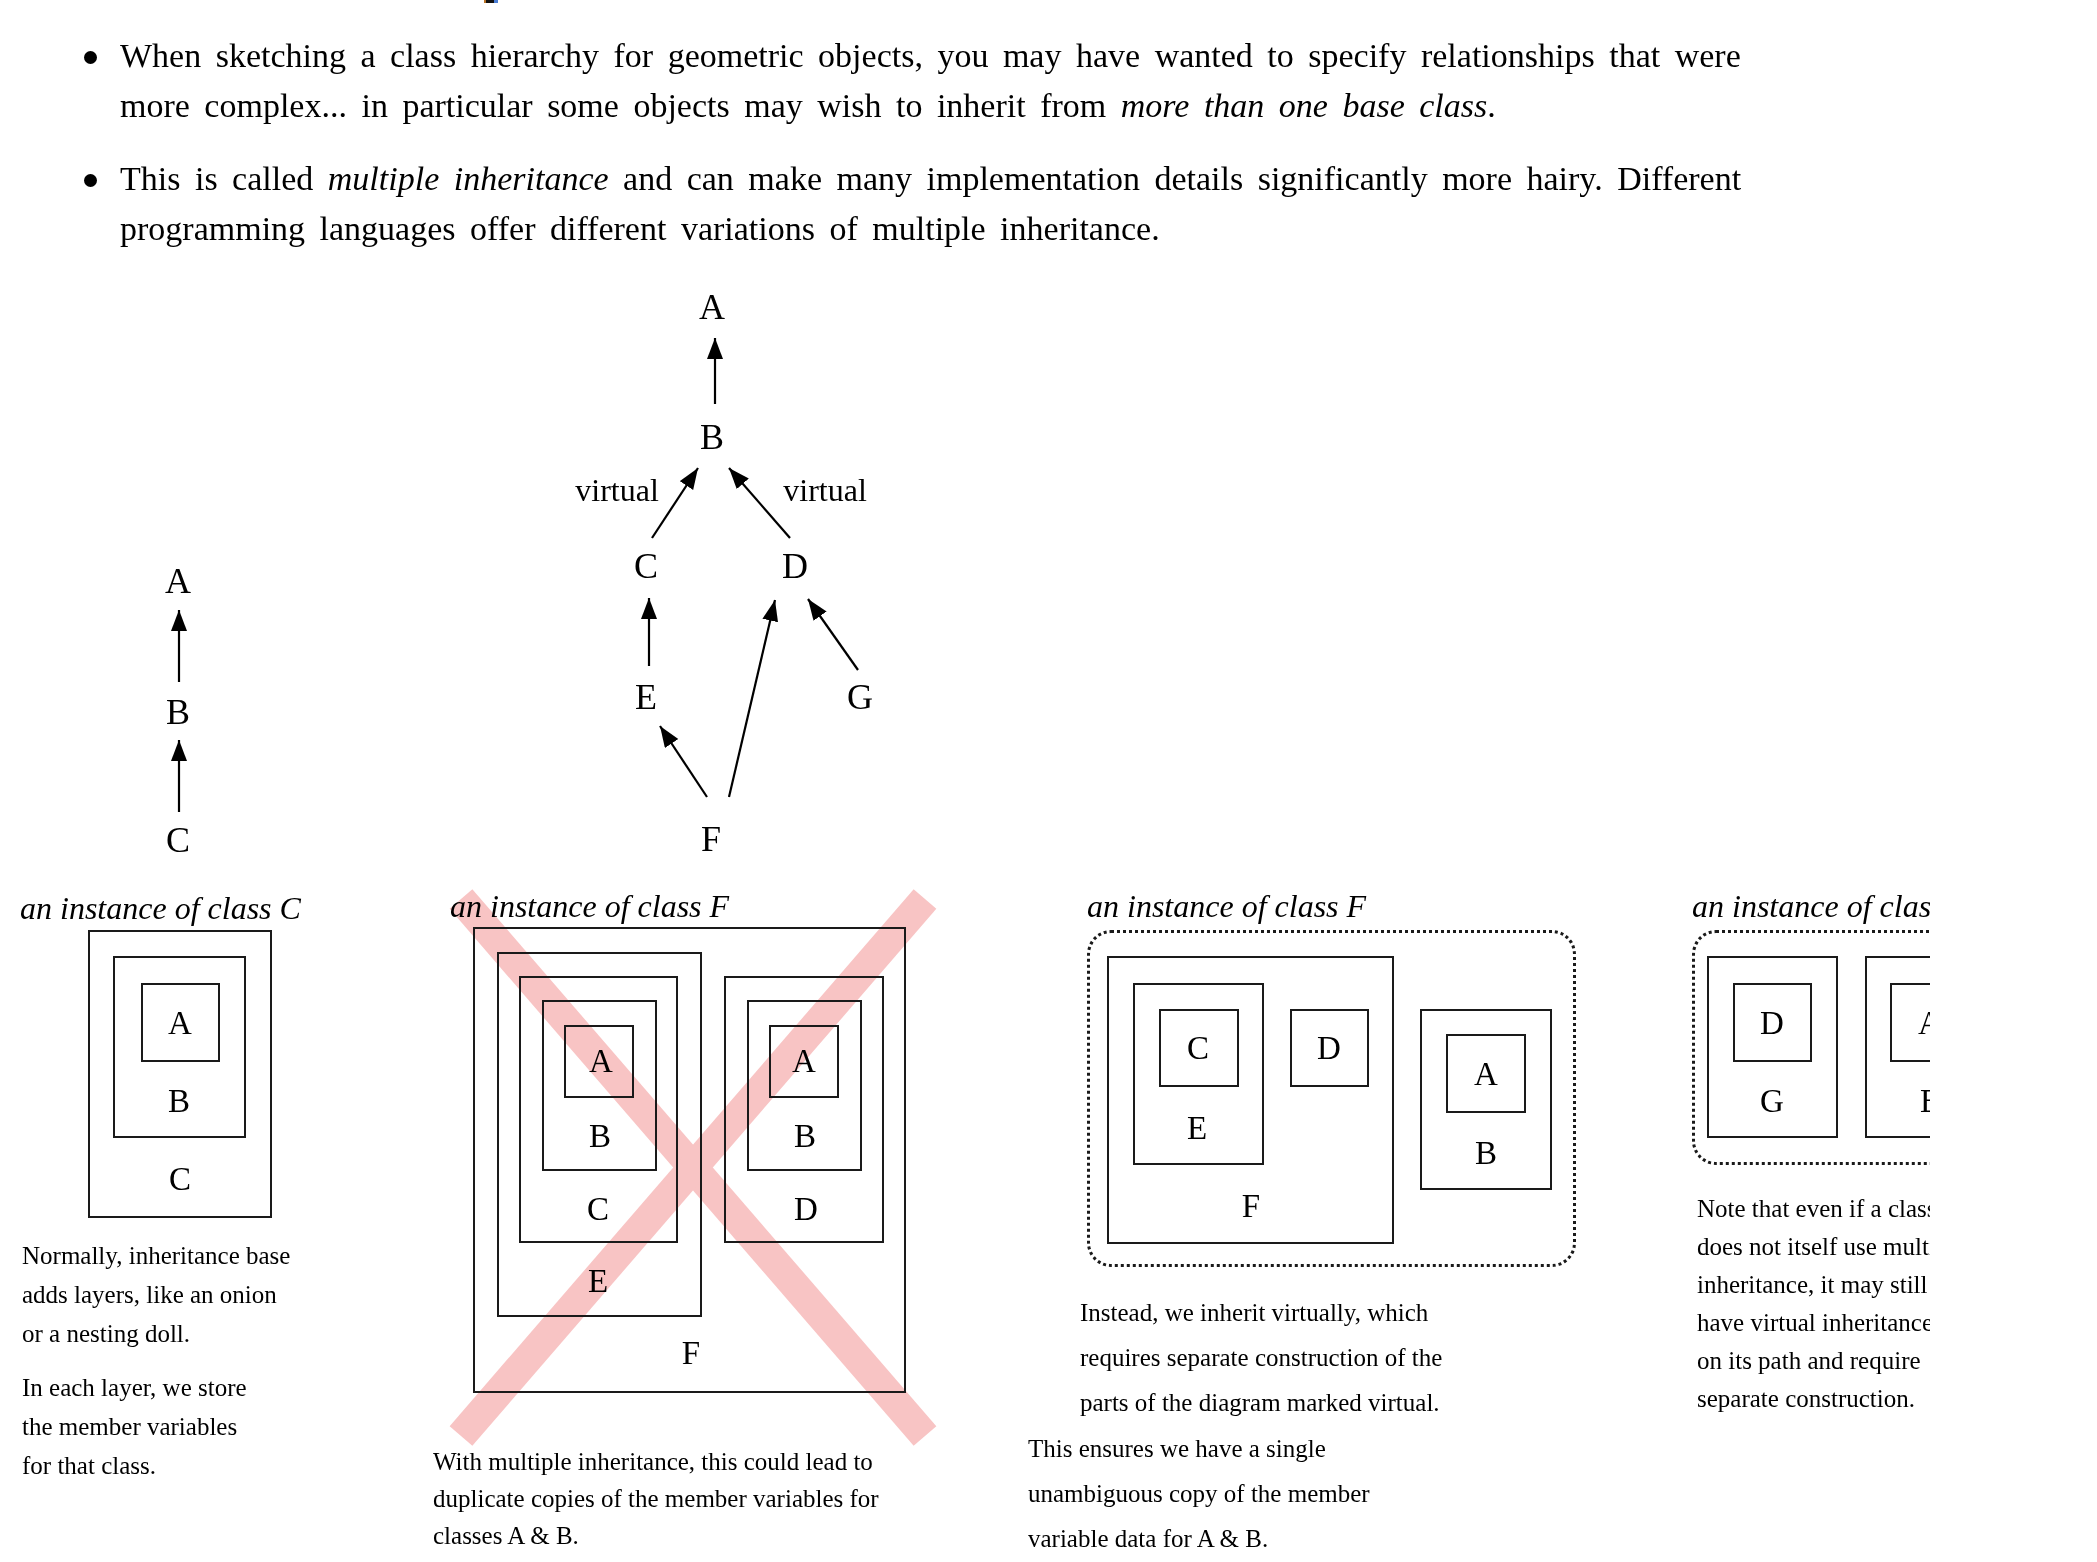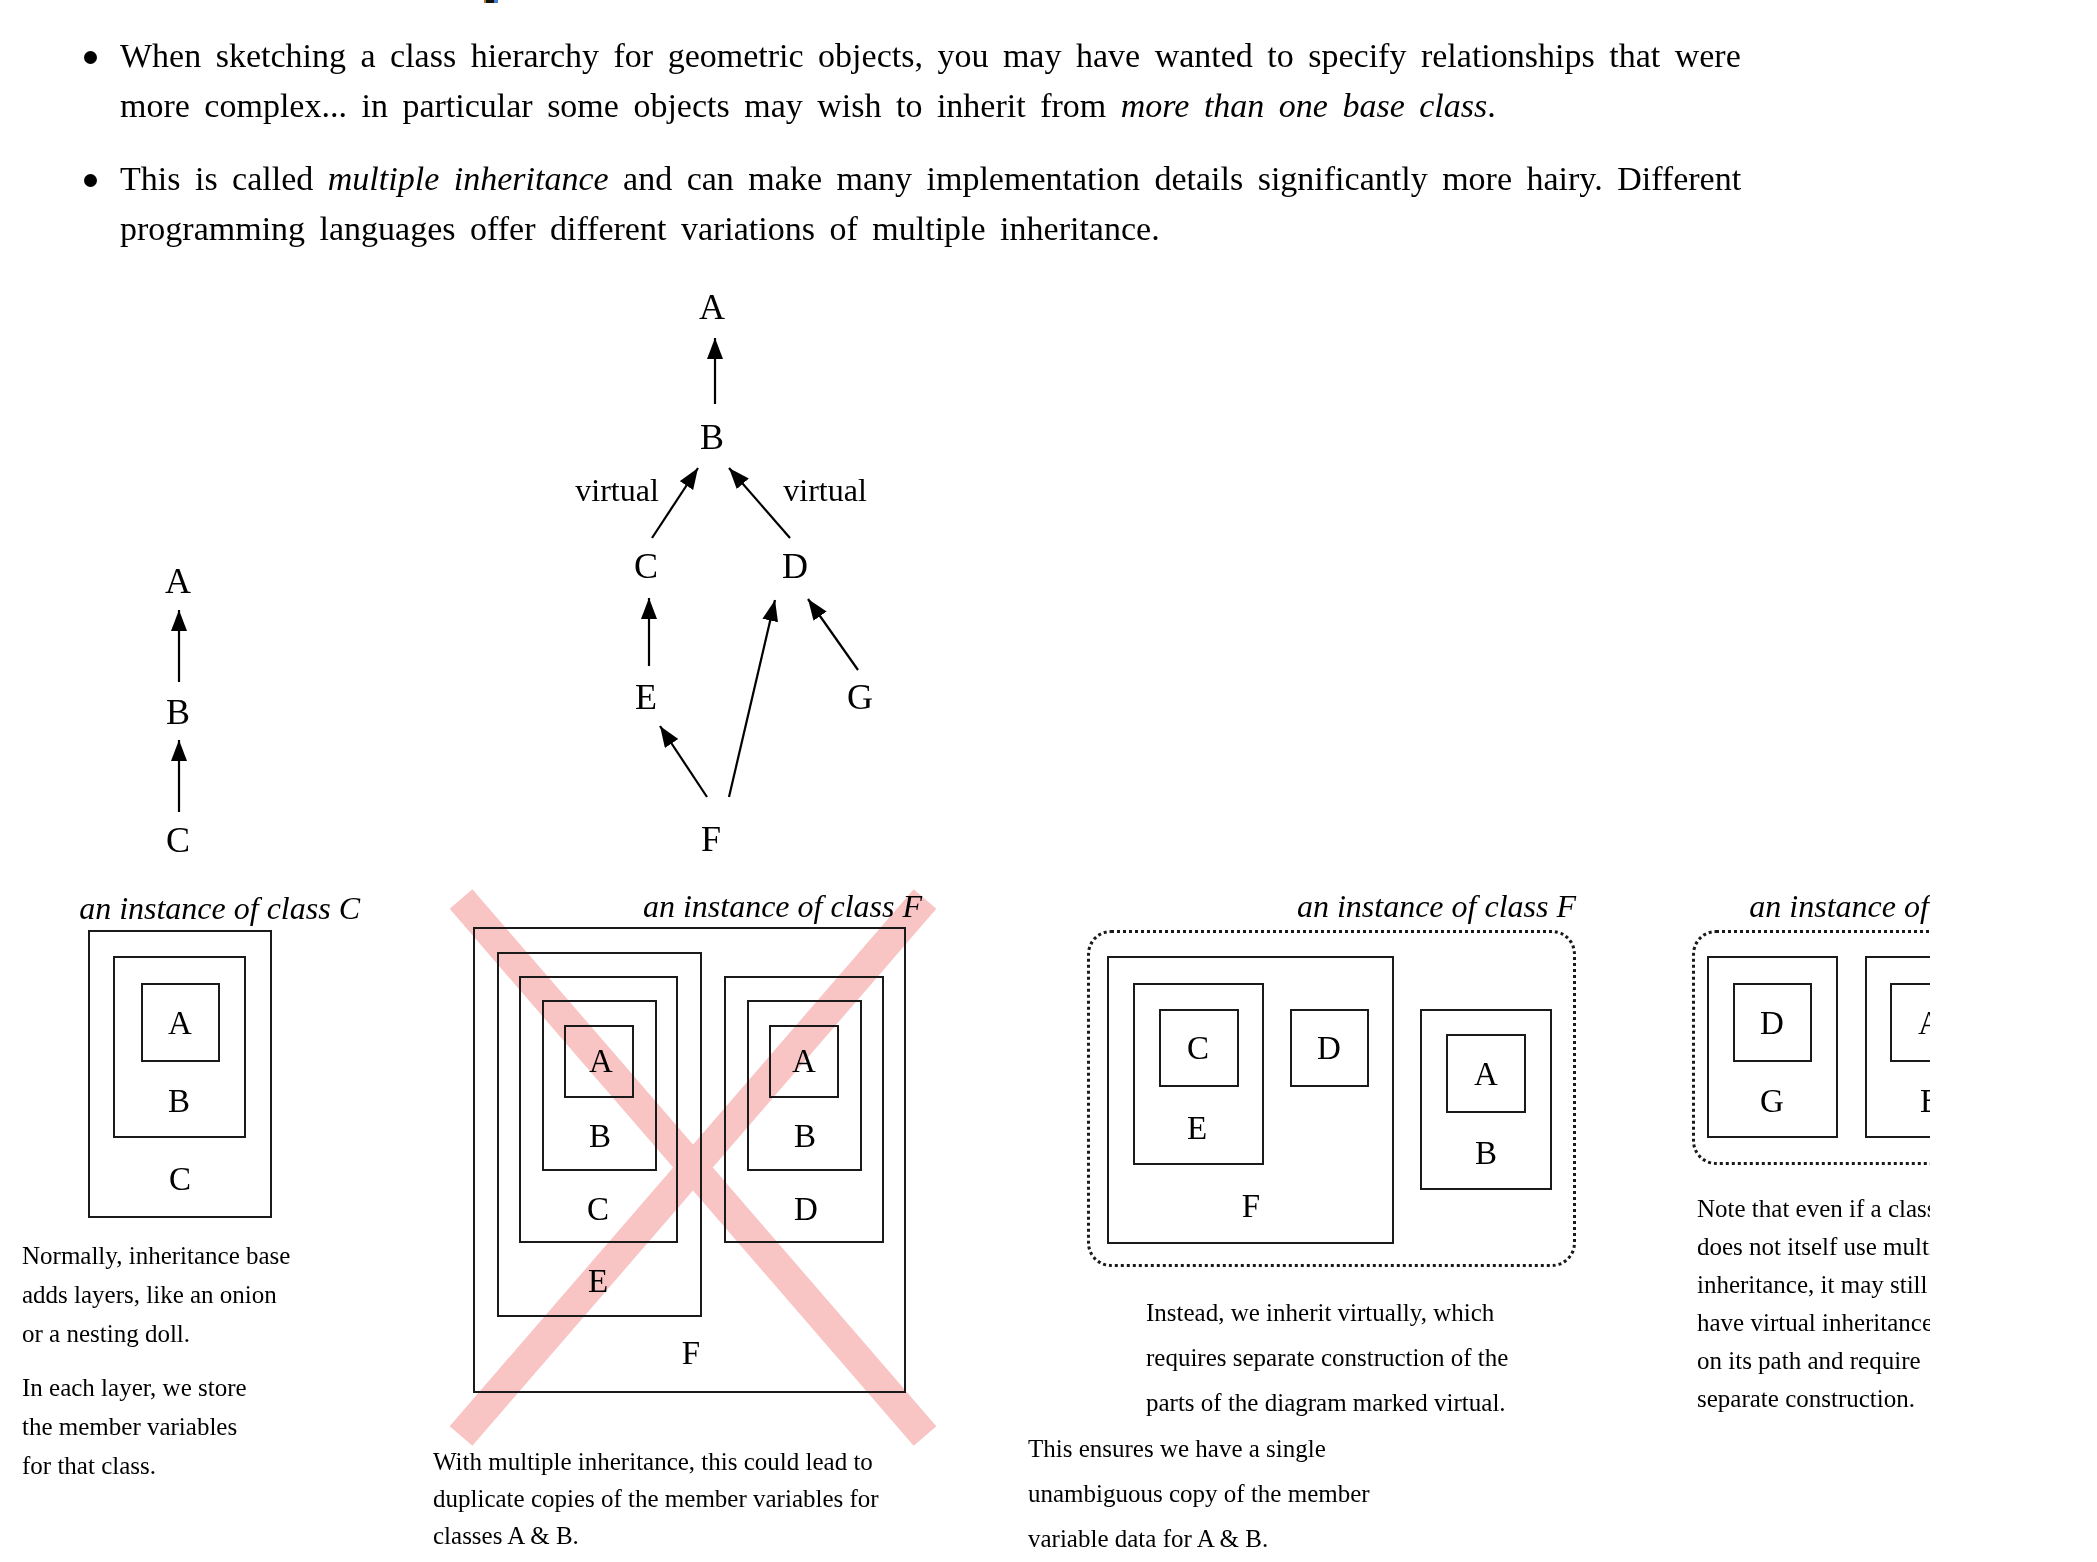--- a/index.html
+++ b/index.html
@@ -23,21 +23,21 @@
   svg text {
     font-family:"Liberation Serif", serif; font-size:36px; fill:#000;
     text-anchor:middle; dominant-baseline:central;
   }
   svg text.vlabel { font-size:32px; }
   svg line.edge { stroke:#000; stroke-width:2.2; }
   svg line.cross { stroke:#f8c4c4; stroke-width:30; }
   
   .dtitle {
     position:absolute; font-style:italic; font-size:32px;
-    text-align:right; white-space:nowrap;
+    text-align:left; white-space:nowrap;
   }
   .box { position:absolute; border:2px solid #1a1a1a; box-sizing:border-box; background:transparent; }
   .dotted { position:absolute; border:3px dotted #1a1a1a; border-radius:24px; box-sizing:border-box; background:transparent; }
   .lbl {
     position:absolute; transform:translate(-50%,-50%);
     font-size:33px; line-height:33px; white-space:nowrap;
   }
   .cap {
     position:absolute; font-size:25px; white-space:pre-line;
   }
@@ -155,21 +155,21 @@
     <div class="box" style="left:1290px;top:1009px;width:79px;height:78px"></div>
     <div class="box" style="left:1420px;top:1009px;width:132px;height:181px"></div>
     <div class="box" style="left:1446px;top:1034px;width:80px;height:79px"></div>
     <div class="lbl" style="left:1198px;top:1048px">C</div>
     <div class="lbl" style="left:1329px;top:1048px">D</div>
     <div class="lbl" style="left:1197px;top:1128px">E</div>
     <div class="lbl" style="left:1486px;top:1074px">A</div>
     <div class="lbl" style="left:1486px;top:1153px">B</div>
     <div class="lbl" style="left:1251px;top:1206px">F</div>
   </div>
-  <div class="cap lh45" style="left:1146px;top:1290px;width:560px">Instead, we inherit virtually, which
+  <div class="cap lh45" style="left:1080px;top:1290px;width:560px">Instead, we inherit virtually, which
 requires separate construction of the
 parts of the diagram marked virtual.</div>
   <div class="cap lh45" style="left:1028px;top:1426px;width:560px">This ensures we have a single
 unambiguous copy of the member
 variable data for A &amp; B.</div>
 
   <div class="dtitle" style="left:1692px;top:888px;width:340px">an instance of class G</div>
   <div>
     <div class="dotted" style="left:1692px;top:930px;width:321px;height:235px"></div>
     <div class="box" style="left:1707px;top:956px;width:131px;height:182px"></div>

